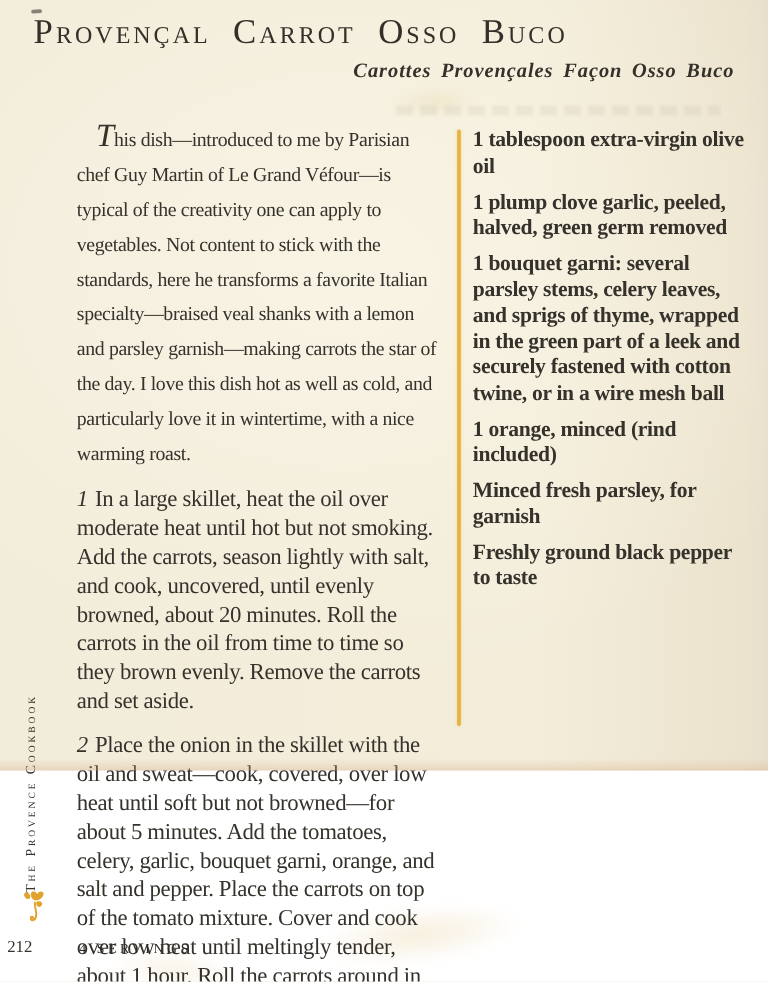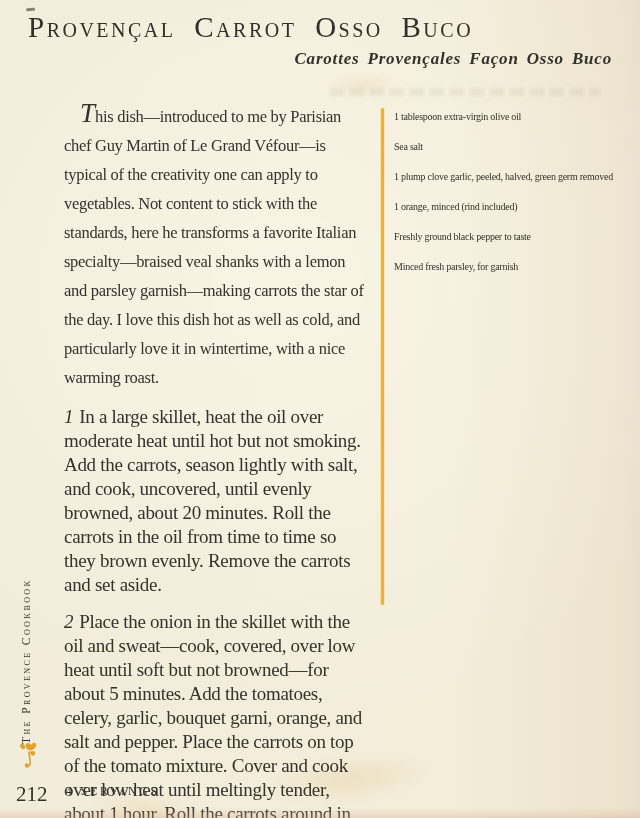--- a/index.html
+++ b/index.html
@@ -1,19 +1,19 @@
 <!DOCTYPE html>
 <html><head>
 <meta charset="utf-8">
 <style>
   html,body{margin:0;padding:0;}
   body{width:640px;height:818px;overflow:hidden;
        font-family:"Liberation Serif","DejaVu Serif",serif;
        color:#35322c;}
-  .page{position:relative;width:640px;height:818px;
+  .page{position:relative;width:640px;height:642px;
         background:
           radial-gradient(120% 90% at 45% 35%, rgba(255,252,240,0.45), rgba(255,252,240,0) 60%),
           linear-gradient(90deg, #f2ecda 0%, #f3edda 70%, #ece3cd 97%, #e8decd 100%),
           #f1ebd9;}
   .page::after{content:"";position:absolute;left:0;right:0;bottom:0;height:10px;
         background:linear-gradient(180deg, rgba(223,187,158,0) 0%, rgba(221,182,150,0.28) 70%, rgba(213,170,140,0.38) 100%);
         pointer-events:none;}
 
   
   .title{position:absolute;left:28px;top:10px;
@@ -30,32 +30,32 @@
   .lead{font-style:italic;font-size:27px;letter-spacing:0;line-height:0;}
   .step{margin:13px 0 0 0;font-size:19px;line-height:24px;letter-spacing:-0.3px;}
   .stepnum{font-style:italic;padding-right:6px;}
 
   
   .divider{position:absolute;left:381px;top:108px;width:3px;height:497px;
            background:#e7b33c;border-radius:2px;
            box-shadow:0 0 2px rgba(231,179,60,0.55);}
   .right-col{position:absolute;left:394px;top:106px;width:232px;
              margin:0;padding:0;list-style:none;}
-  .right-col li{font-size:10px;line-height:21.5px;letter-spacing:-0.25px;
-             margin:0 0 8.5px 0;}
+  .right-col li{font-size:18px;line-height:21.5px;letter-spacing:-0.25px;
+             margin:0 0 8.5px 0;font-weight:bold;}
 
   
   .spine{position:absolute;left:20px;top:744px;width:166px;
          transform-origin:0 0;transform:rotate(-90deg);
          font-variant:small-caps;font-size:11.5px;letter-spacing:2.4px;
          color:#37332c;white-space:nowrap;}
   .ornament{position:absolute;left:17px;top:740px;width:26px;height:32px;}
   .servings{position:absolute;left:66px;top:785px;
          font-size:11.5px;letter-spacing:3px;color:#2f2c27;}
-  .pageno{position:absolute;left:16px;top:782px;font-size:21px;color:#34312b;}
+  .pageno{position:absolute;left:6px;top:782px;font-size:14px;color:#34312b;}
 
   
   .stain{position:absolute;pointer-events:none;filter:blur(5px);}
   .stain.s1{left:235px;top:748px;width:230px;height:62px;transform:rotate(-7deg);
         background:radial-gradient(closest-side, rgba(216,178,94,0.22), rgba(216,178,94,0) 75%);}
   .stain.s2{left:70px;top:788px;width:150px;height:40px;transform:rotate(6deg);
         background:radial-gradient(closest-side, rgba(216,178,94,0.16), rgba(216,178,94,0) 75%);}
   .stain.s3{left:318px;top:72px;width:90px;height:26px;
         background:radial-gradient(closest-side, rgba(214,176,92,0.20), rgba(214,176,92,0) 75%);}
   .ghost{position:absolute;left:330px;top:88px;width:270px;height:8px;
@@ -87,33 +87,33 @@
         <p class="step"><span class="stepnum">2</span><span>Place the onion in the skillet with the oil and sweat—cook, covered, over low heat until soft but not browned—for about 5 minutes. Add the tomatoes, celery, garlic, bouquet garni, orange, and salt and pepper. Place the carrots on top of the tomato mixture. Cover and cook over low heat until meltingly tender, about 1 hour. Roll the carrots around in the sauce from time to time so they absorb the sauce. Taste for seasoning. At serving time, garnish with parsley and serve.</span></p>
       </div>
   </div>
 
   <div class="divider" style="background: rgb(231, 179, 60);"></div>
   <ul class="right-col">
 
       <li>1 tablespoon extra-virgin olive oil</li>
 
 
-      <li>Sea salt</li>
 
 
 
 
       <li>1 plump clove garlic, peeled, halved, green germ removed</li>
 
+      <li>1 bouquet garni: several parsley stems, celery leaves, and sprigs of thyme, wrapped in the green part of a leek and securely fastened with cotton twine, or in a wire mesh ball</li>
 
       <li>1 orange, minced (rind included)</li>
 
+      <li>Minced fresh parsley, for garnish</li>
+
       <li>Freshly ground black pepper to taste</li>
-
-      <li>Minced fresh parsley, for garnish</li>
     </ul>
 
   <div class="spine">The Provence Cookbook</div>
 
   <svg class="ornament" viewBox="0 0 26 32" xmlns="http://www.w3.org/2000/svg">
     <g fill="#dfa32e">
       <path d="M10 9 C6 3, 12 1, 14 5 C16 1, 22 3, 18 8 C15 11, 12 11, 10 9 Z"></path>
       <path d="M4 8 C1 4, 6 2, 8 6 C9 8, 7 11, 4 8 Z"></path>
       <path d="M13 12 C15 10, 19 11, 18 14 C17 17, 13 16, 13 12 Z"></path>
       <path d="M12 12 C12 18, 14 20, 13 24 C12.4 27, 9 28, 8.6 25.5 C8.3 23.8, 10.5 23.4, 10.8 25 C11 26.2, 10 26.8, 9.6 26.3" fill="none" stroke="#dfa32e" stroke-width="1.6" stroke-linecap="round"></path>

